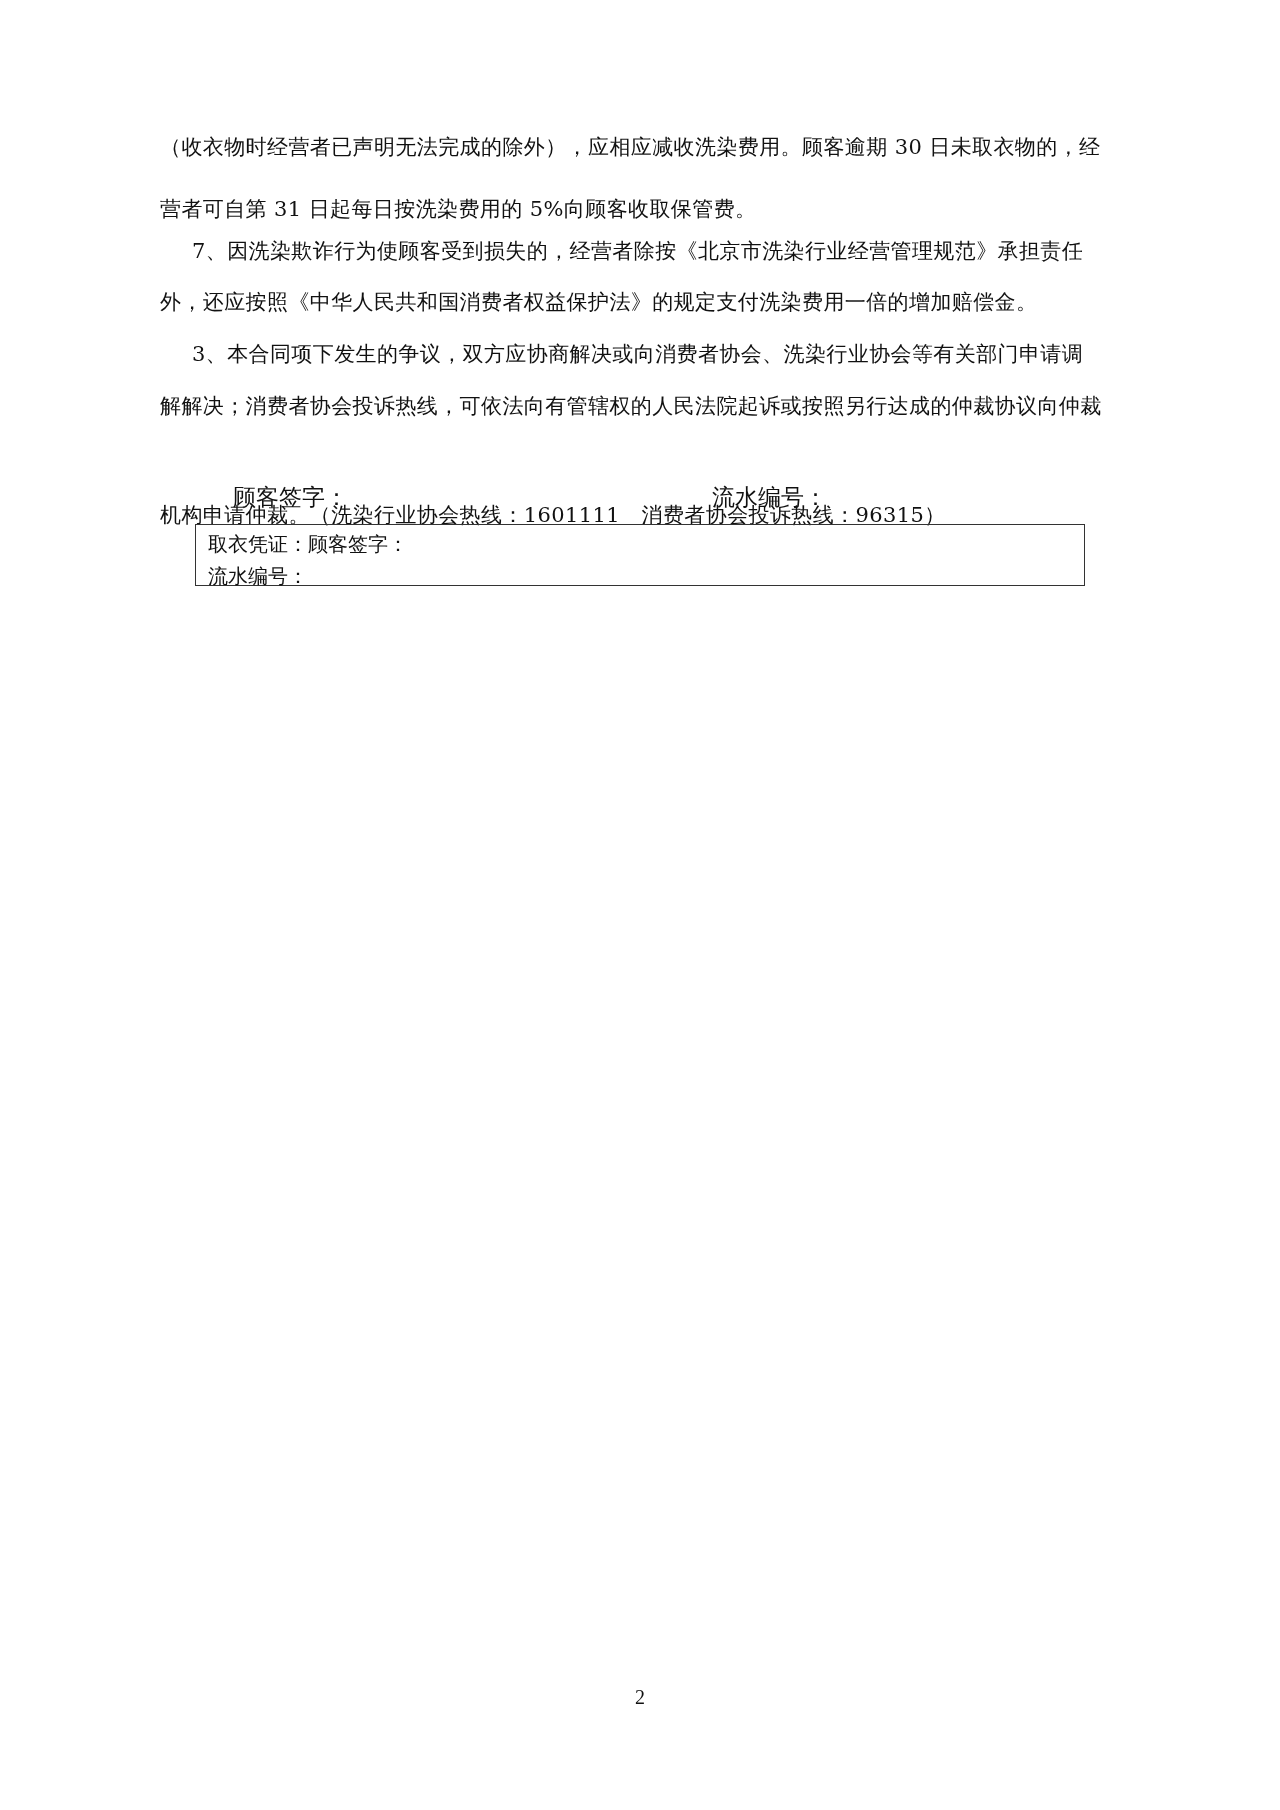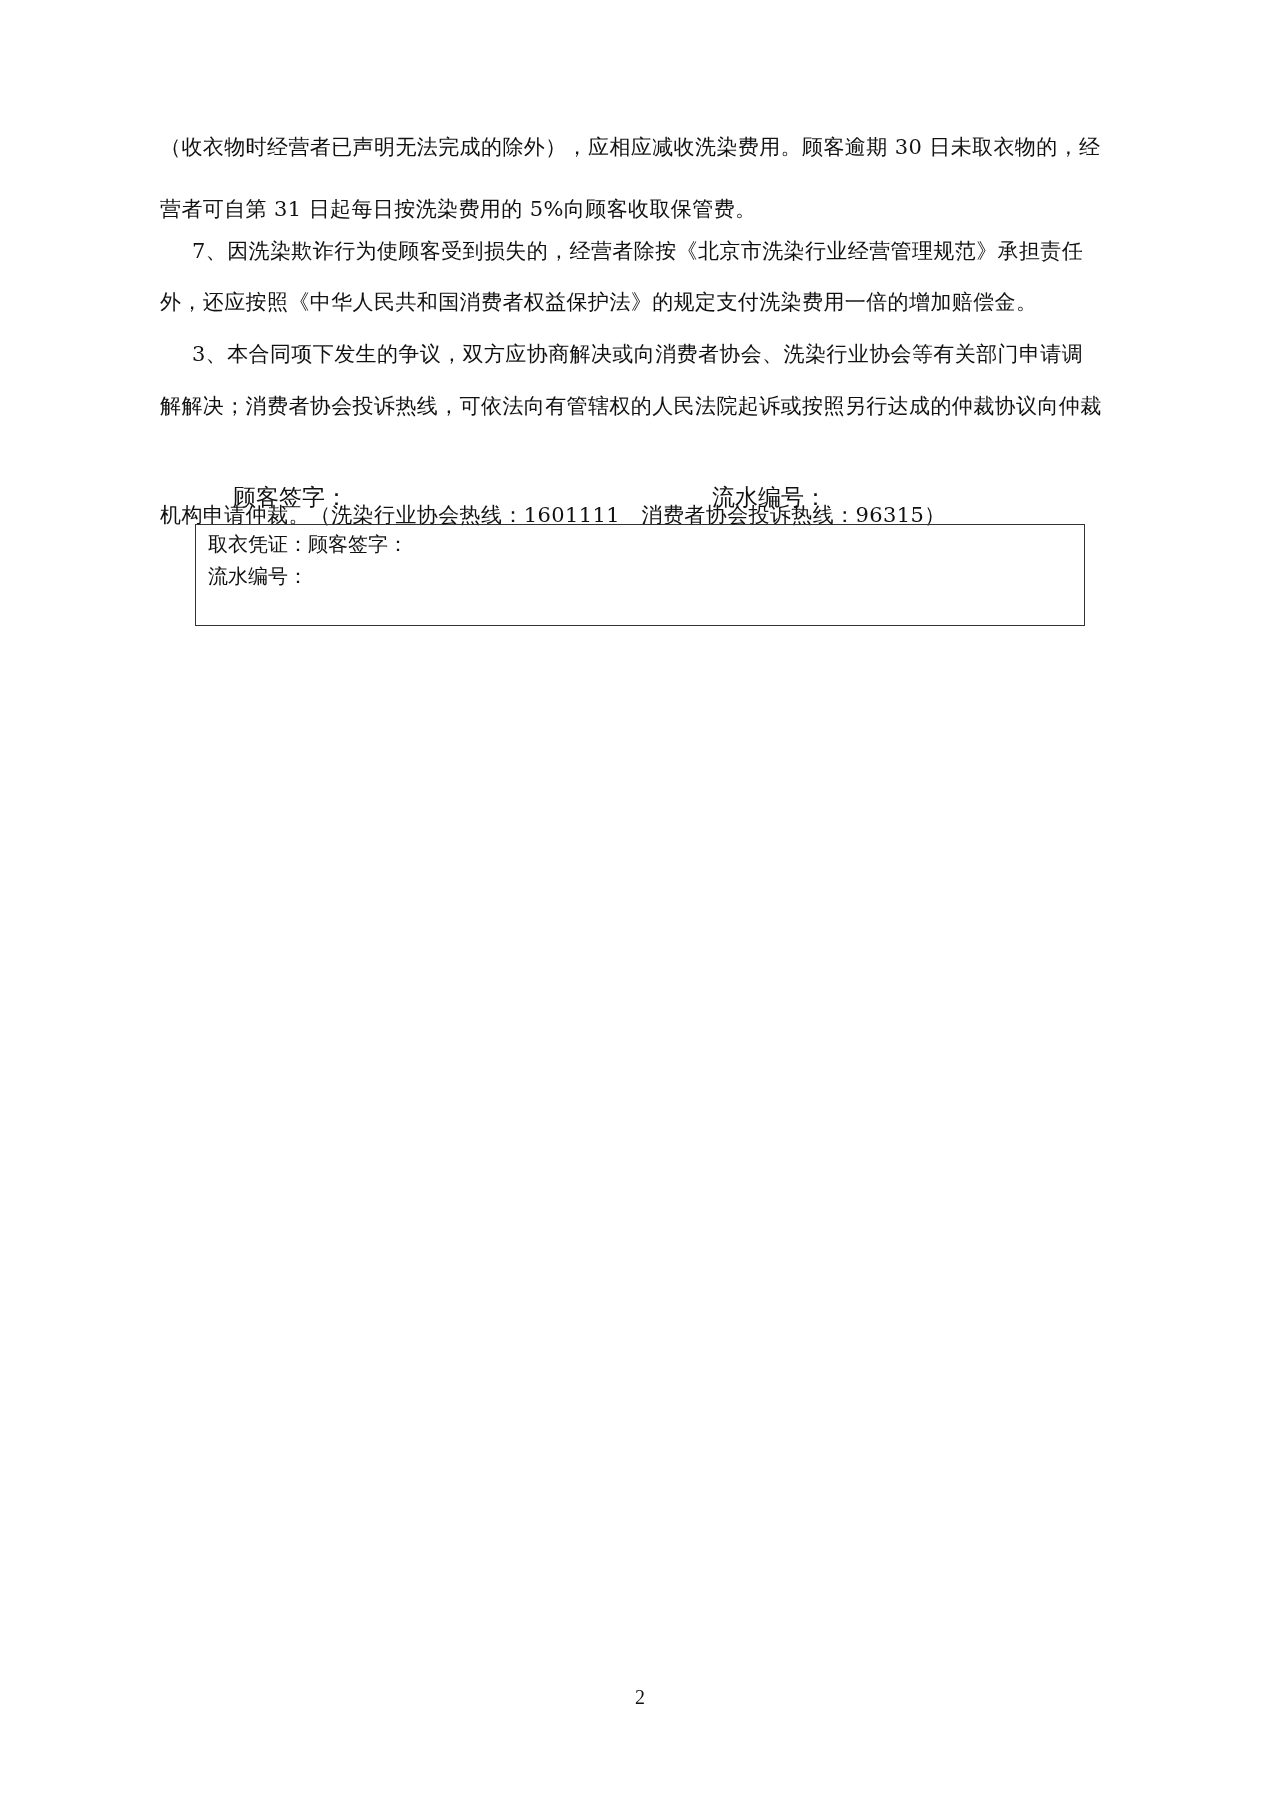--- a/index.html
+++ b/index.html
@@ -16,21 +16,21 @@
       line-height: 28px;
       white-space: nowrap;
       letter-spacing: 0.4px;
     }
     .bold { font-weight: normal; }
     .indent { left: 192px; }
     .sig { position: absolute; font-size: 23px; line-height: 28px; white-space: nowrap; }
     .receipt-box {
       position: absolute;
       left: 195px; top: 524px;
-      width: 890px; height: 102px;
+      width: 890px; height: 62px;
       border: 1.5px solid #333333;
       box-sizing: border-box;
       padding-left: 31px;
     }
     .receipt-text { position: absolute; font-size: 20px; line-height: 26px; white-space: nowrap; }
     .page-number {
       position: absolute; left: 0; width: 1280px; top: 1684px;
       text-align: center; font-size: 20px; line-height: 26px;
       font-family: "Liberation Serif", serif;
     }

